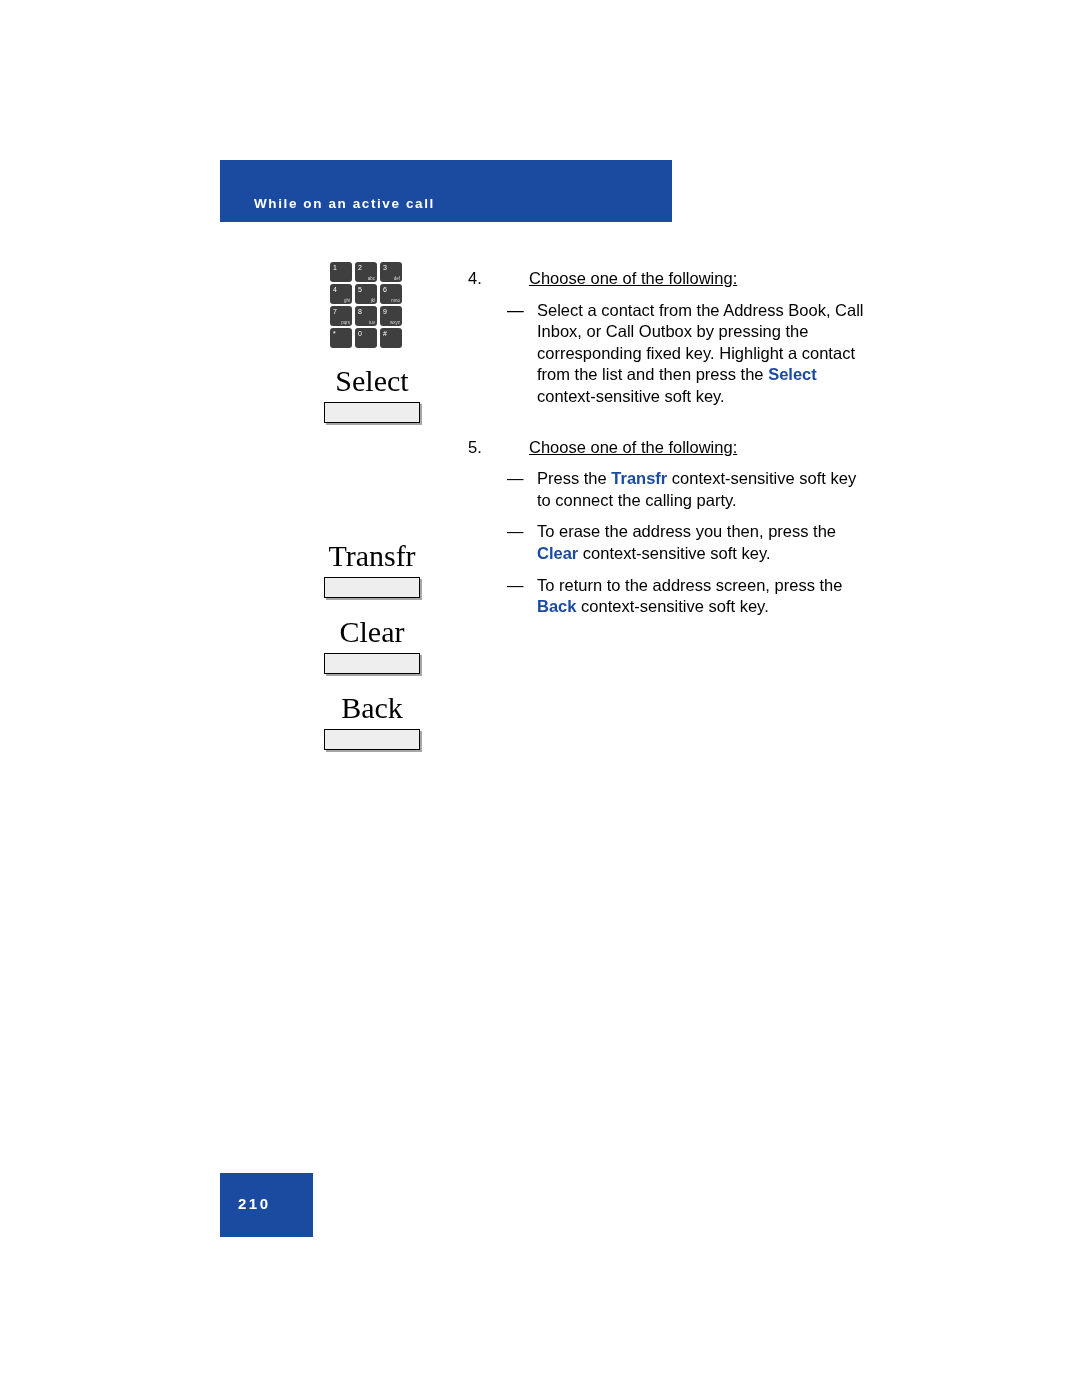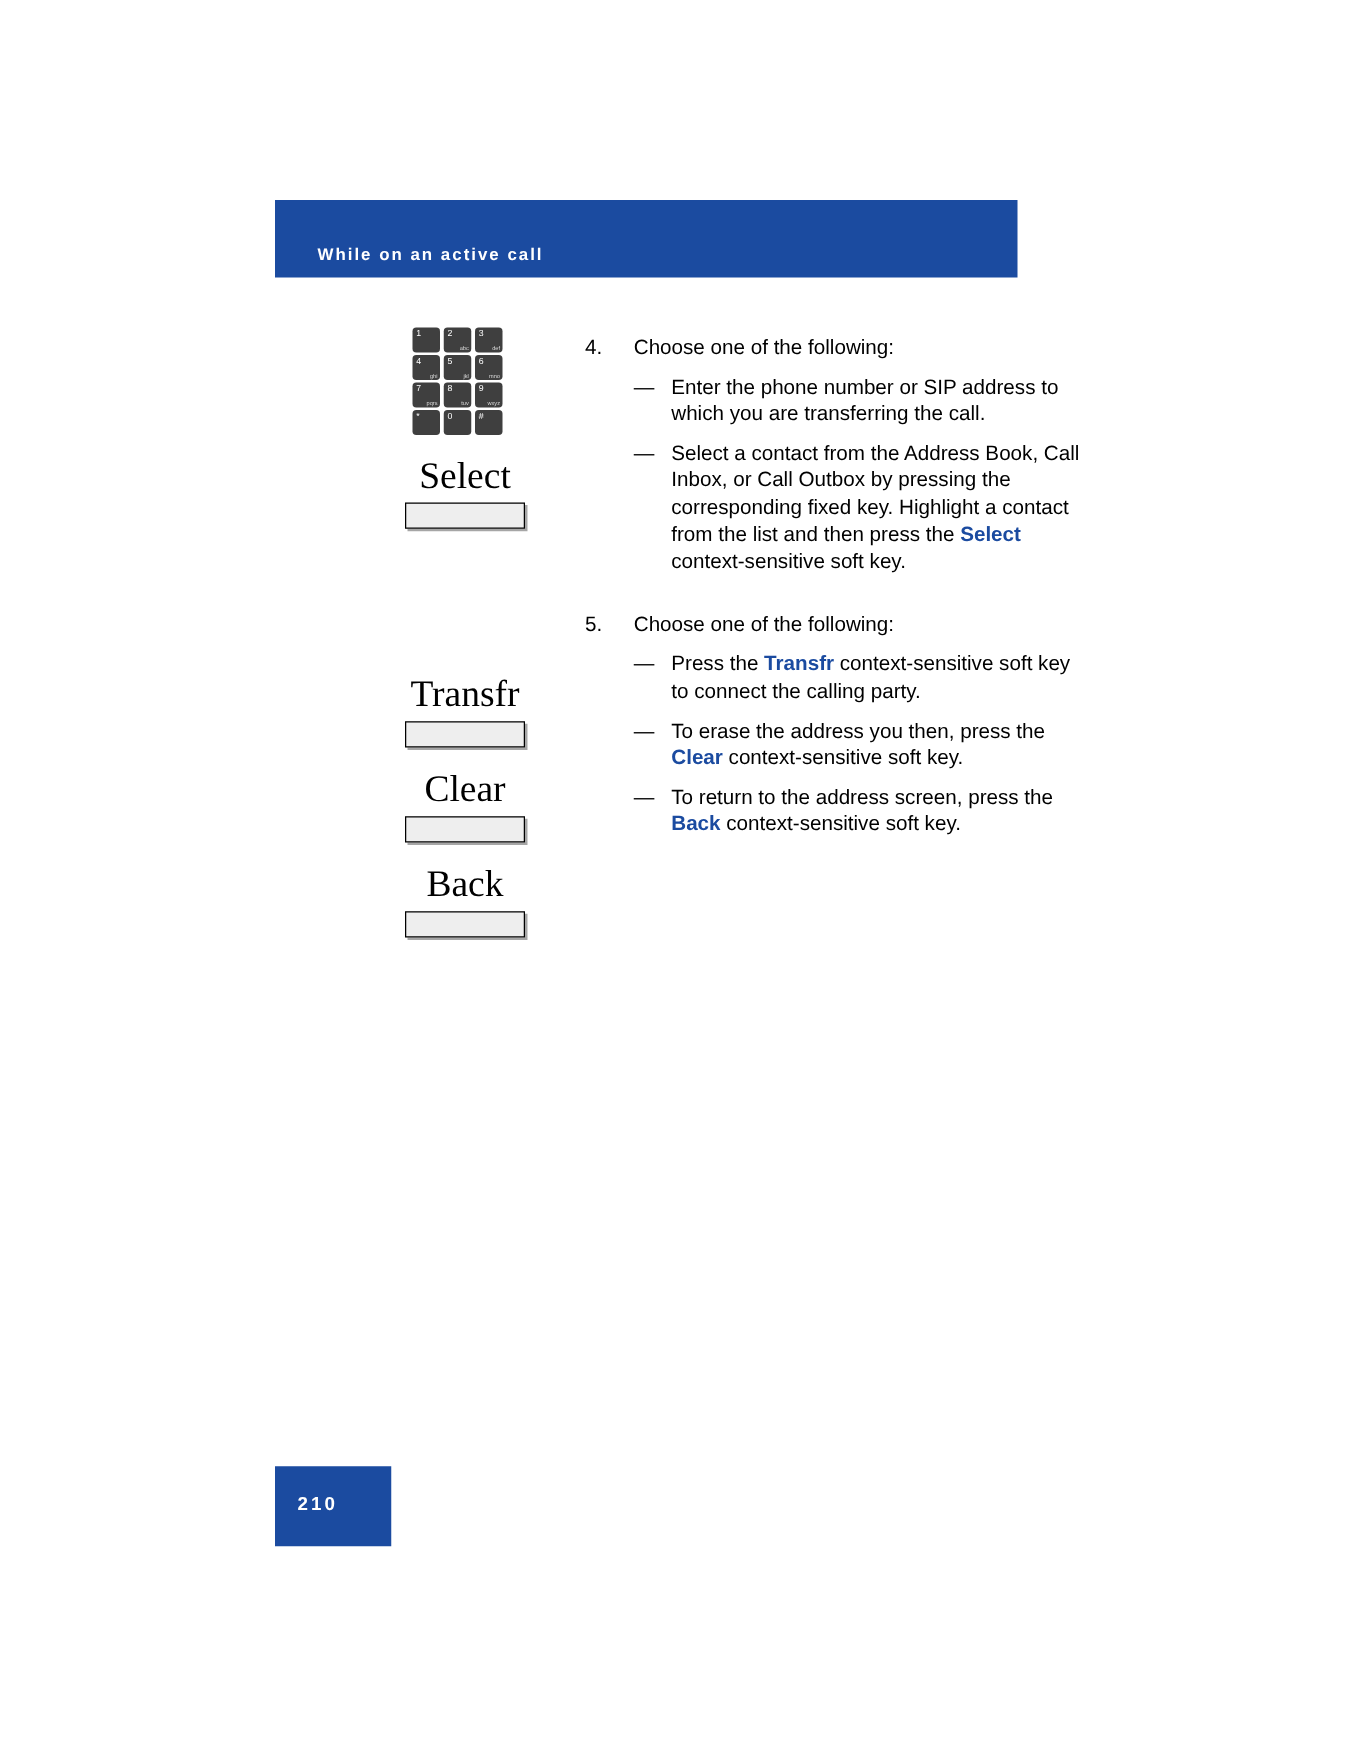--- a/index.html
+++ b/index.html
@@ -14,21 +14,21 @@
     font-family: "Liberation Sans", sans-serif;
     color: #000000;
     overflow: hidden;
   }
 
   
   .header-banner {
     position: absolute;
     left: 220px;
     top: 160px;
-    width: 594px;
+    width: 452px;
     height: 62px;
     background: #1b4ba0;
   }
   .header-banner-text {
     position: absolute;
     left: 34px;
     bottom: 11px;
     color: #ffffff;
     font-size: 13.5px;
     font-weight: bold;
@@ -121,21 +121,22 @@
     margin-bottom: 0px;
   }
   .step-num {
     position: absolute;
     left: 0;
     top: 0;
     width: 34px;
     text-align: left;
   }
   .step-text {
-    margin-left: 39px;
+    margin-left: 61px;
+    text-decoration: underline;
   }
   .bullets {
     margin-top: 10px;
   }
   .bullet {
     position: relative;
     font-size: 16.5px;
     line-height: 21.6px;
     margin-left: 39px;
     padding-left: 30px;
@@ -255,21 +256,21 @@
 </div>
 
 <div class="body-col">
 
   <div class="step">
     <span class="step-num">4.</span>
     <span class="step-text">Choose one of the following:</span>
   </div>
   <div class="bullets">
     <div class="bullet">
-      <span class="dash">—</span><span>Enter the phone number or SIP address to which you are transferring the call.</span>
+      <span class="dash">—</span>
     </div>
     <div class="bullet">
       <span class="dash">—</span><span>Select a contact from the Address Book, Call Inbox, or Call Outbox by pressing the corresponding fixed key.</span><span> </span><span>Highlight a contact from the list and then press the </span><span class="kw">Select</span><span> context-sensitive soft key.</span>
     </div>
   </div>
 
   <div class="gap-5"></div>
 
   <div class="step">
     <span class="step-num">5.</span>

